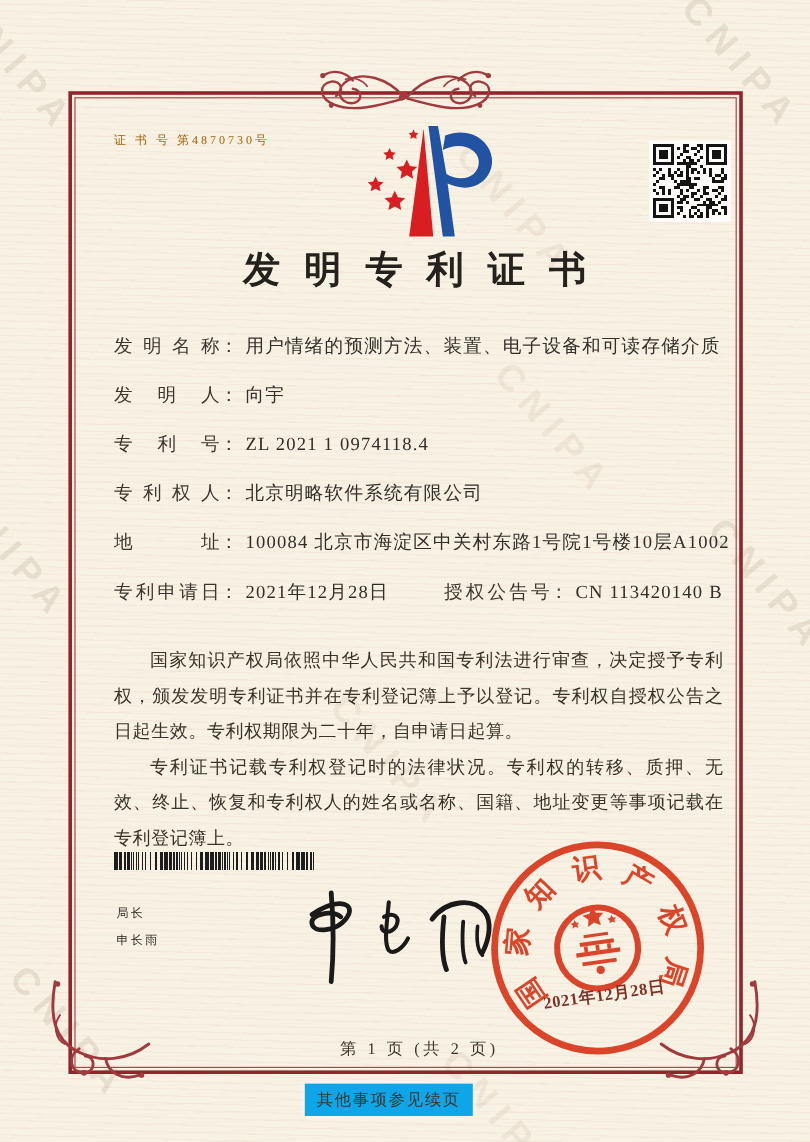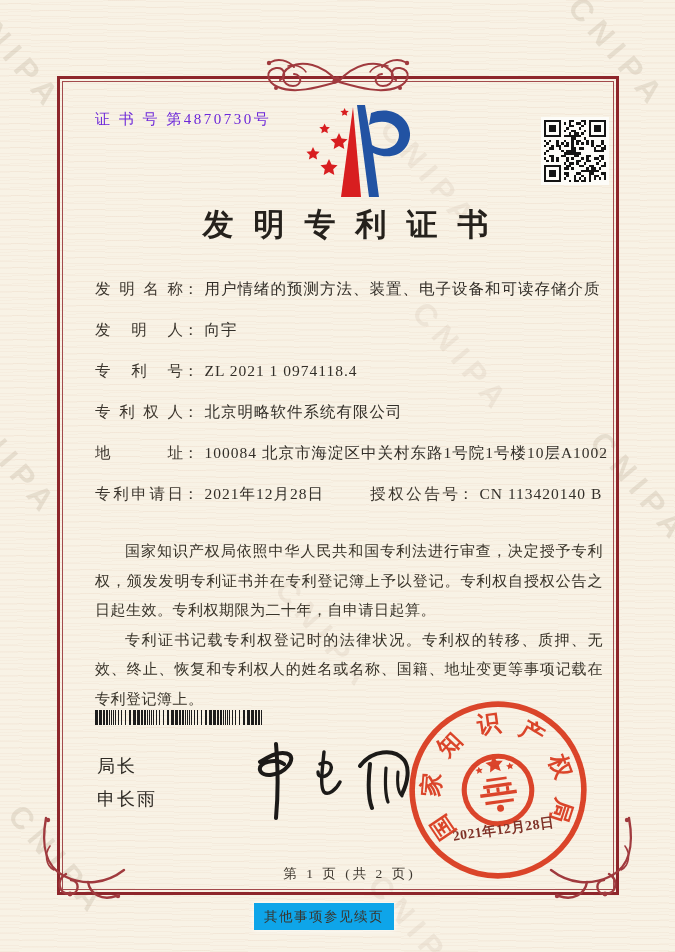--- a/index.html
+++ b/index.html
@@ -21,41 +21,41 @@
   .frame{
     position:absolute;left:57px;top:76px;width:556px;height:813px;
     border:3px solid #8e262b;
   }
   .frame::after{
     content:"";position:absolute;left:2px;top:2px;right:2px;bottom:2px;
     border:1px solid #a34a4c;
   }
   .ornament{position:absolute;pointer-events:none;}
   .cert-no{
-    position:absolute;left:95px;top:110px;font-size:15px;letter-spacing:2.5px;color:#6d28d9;
+    position:absolute;left:95px;top:110px;font-size:10px;letter-spacing:2.5px;color:#a16207;
   }
   .logo{position:absolute;left:283px;top:101px;}
   .qr{position:absolute;left:541px;top:117px;width:62px;height:62px;background:#fdfcf8;padding:3px;}
   .title{
     position:absolute;left:16px;right:0;top:204px;text-align:center;
     font-size:31px;font-weight:bold;letter-spacing:20px;padding-left:20px;color:#25211c;
   }
   .fields{position:absolute;left:95px;top:277px;width:510px;}
   .frow{margin-bottom:17px;font-size:15.5px;line-height:24px;white-space:nowrap;}
   .flabel{
     display:inline-block;width:88px;text-align:justify;text-align-last:justify;
     -moz-text-align-last:justify;color:#3c362e;vertical-align:top;
   }
   .fcolon{display:inline-block;margin-right:6px;color:#3c362e;}
   .fvalue{letter-spacing:1px;color:#322e28;}
   .grant2{margin-left:46px;}
   .body-text{position:absolute;left:95px;top:537px;width:508px;font-size:15px;line-height:29.5px;text-align:justify;color:#383329;}
   .body-text p{margin:0;text-indent:2em;letter-spacing:0.5px;}
   .barcode{position:absolute;left:95px;top:710px;width:170px;height:15px;}
-  .signer{position:absolute;left:97px;top:754px;font-size:18px;color:#2e2a24;font-family:"Liberation Sans","DejaVu Sans",sans-serif;}
+  .signer{position:absolute;left:97px;top:754px;font-size:10px;color:#2e2a24;font-family:"Liberation Sans","DejaVu Sans",sans-serif;}
   .signer div{margin-bottom:9px;letter-spacing:2px;}
   .signature{position:absolute;left:232px;top:738px;}
   .seal{position:absolute;left:406px;top:698px;width:184px;height:184px;transform:rotate(-8deg);opacity:0.93;mix-blend-mode:multiply;}
   .seal-char{font-size:23px;font-weight:bold;fill:#e03a1e;text-anchor:middle;dominant-baseline:middle;font-family:"Liberation Serif",serif;}
   .seal-date{font-size:13.5px;font-weight:bold;fill:#79241b;text-anchor:middle;letter-spacing:0.5px;font-family:"Liberation Serif",serif;}
   .page-no{position:absolute;left:0;right:0;top:865px;text-align:center;font-size:13.5px;letter-spacing:3px;color:#3c362e;padding-left:24px;}
   .footer-note{
     position:absolute;left:254px;top:903px;width:140px;height:27px;background:#0ea5e9;
     display:flex;align-items:center;justify-content:center;font-size:13.5px;letter-spacing:1.5px;color:#3a352d;
     box-shadow:0 0 6px rgba(255,255,255,0.9);

